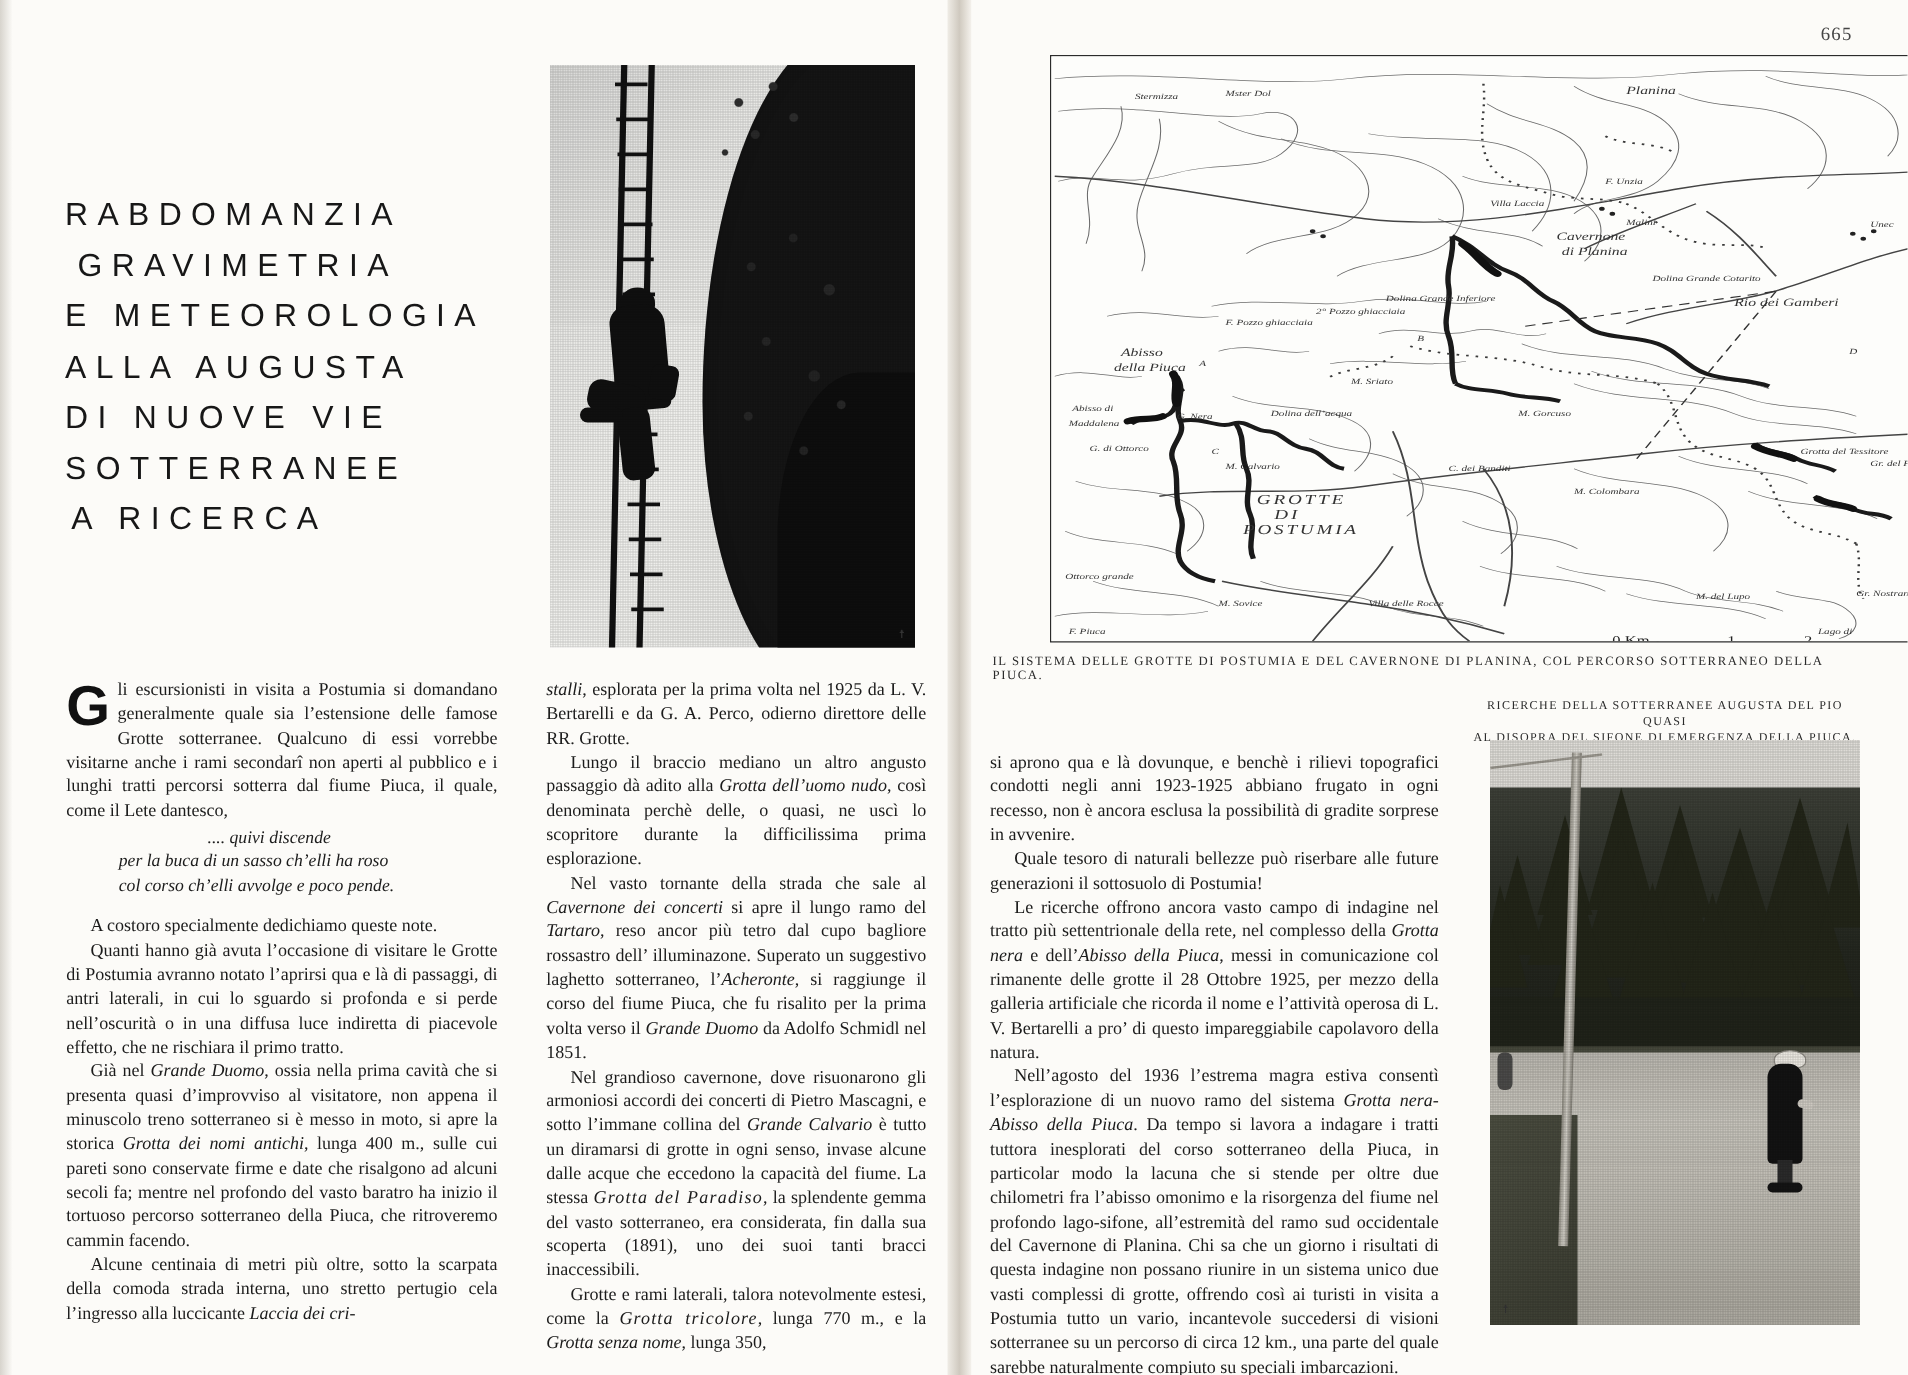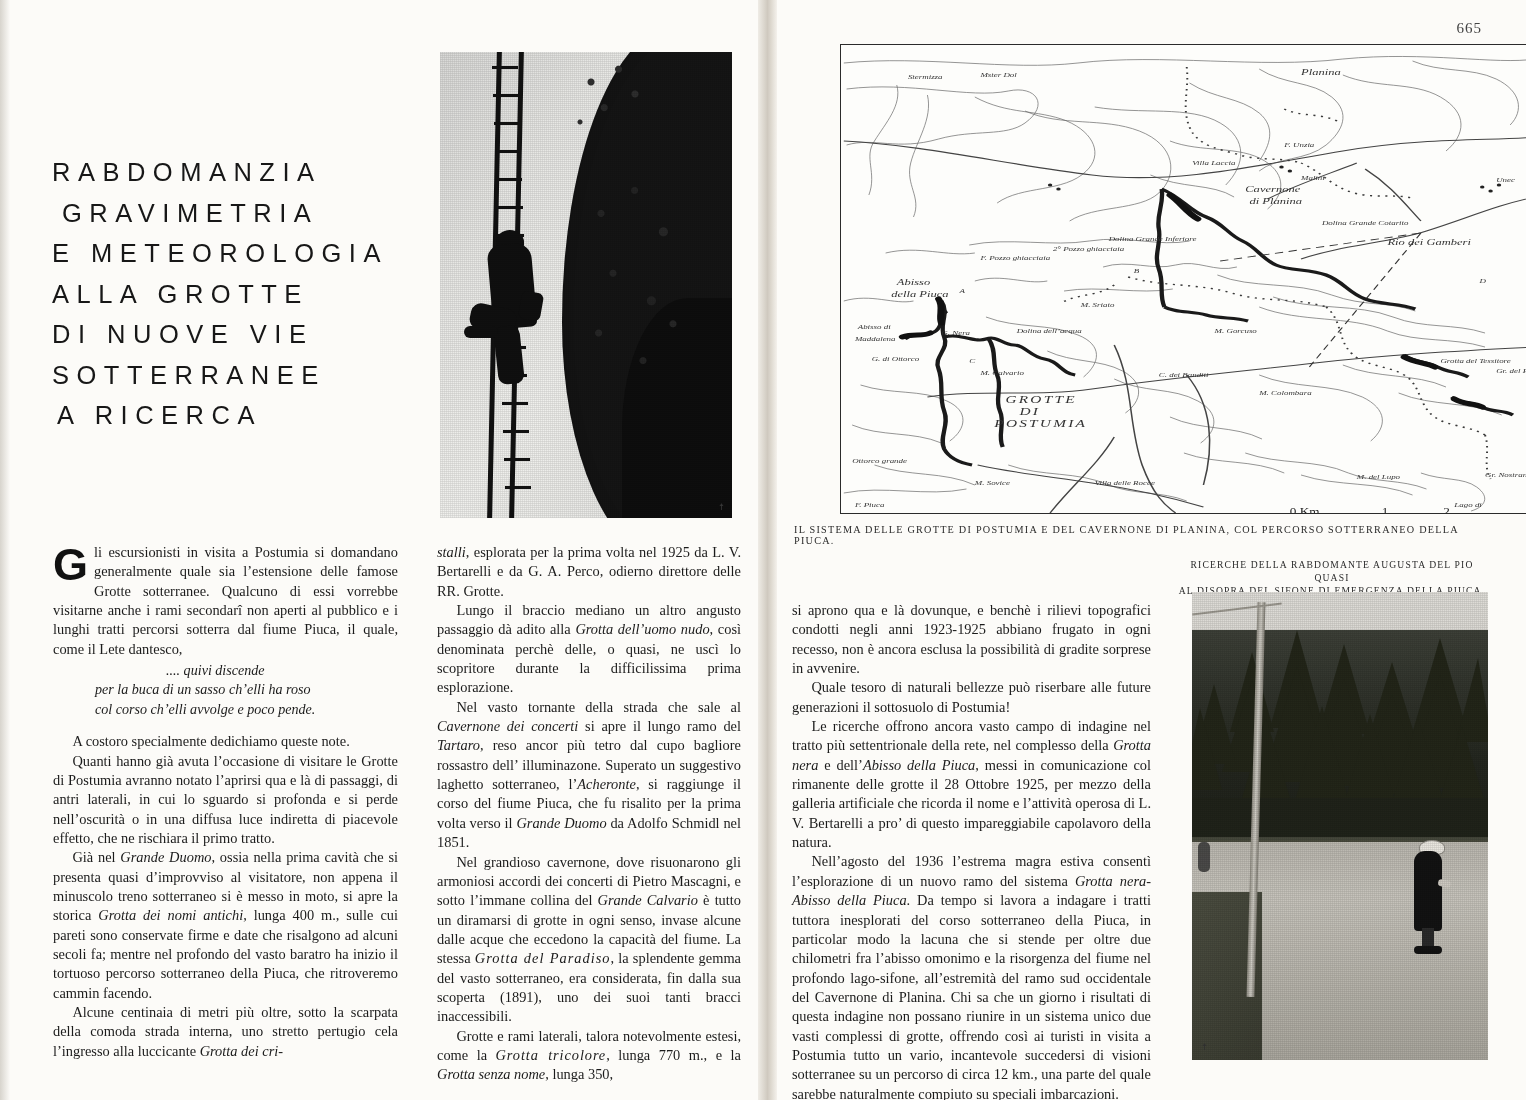--- a/index.html
+++ b/index.html
@@ -148,21 +148,21 @@
   <div class="paper-right"></div>
   <div class="gutter"></div>
   <div class="edge-dark"></div>
 
   <div class="folio">665</div>
 
   <div class="title">
     <div>RABDOMANZIA</div>
     <div class="t-indent1">GRAVIMETRIA</div>
     <div>E METEOROLOGIA</div>
-    <div>ALLA GROTTE</div>
+    <div>ALLA AUGUSTA</div>
     <div>DI NUOVE VIE</div>
     <div>SOTTERRANEE</div>
     <div class="t-indent2">A RICERCA</div>
   </div>
 
   <div class="photo-ladder">
     <div class="sky"></div>
     <div class="cliff"></div>
     <div class="cliff2"></div>
     <div class="foliage"></div>
@@ -198,21 +198,21 @@
   <div class="col" id="col1">
     <p class="noind"><span class="dropcap">G</span><span>li escursionisti in visita a Postumia si domandano generalmente quale sia l’estensione delle famose Grotte sotterranee. Qualcuno di essi vorrebbe visitarne anche i rami secondarî non aperti al pubblico e i lunghi tratti percorsi sotterra dal fiume Piuca, il quale, come il Lete dantesco,</span></p>
     <div class="verse">
       <span class="v1">.... quivi discende</span>
       <span class="v2">per la buca di un sasso ch’elli ha roso</span>
       <span class="v3">col corso ch’elli avvolge e poco pende.</span>
     </div>
     <p>A costoro specialmente dedichiamo queste note.</p>
     <p>Quanti hanno già avuta l’occasione di visitare le Grotte di Postumia avranno notato l’aprirsi qua e là di passaggi, di antri laterali, in cui lo sguardo si profonda e si perde nell’oscurità o in una diffusa luce indiretta di piacevole effetto, che ne rischiara il primo tratto.</p>
     <p><span>Già nel </span><i>Grande Duomo</i><span>, ossia nella prima cavità che si presenta quasi d’improvviso al visitatore, non appena il minuscolo treno sotterraneo si è messo in moto, si apre la storica </span><i>Grotta dei nomi antichi</i><span>, lunga 400 m., sulle cui pareti sono conservate firme e date che risalgono ad alcuni secoli fa; mentre nel profondo del vasto baratro ha inizio il tortuoso percorso sotterraneo della Piuca, che ritroveremo cammin facendo.</span></p>
-    <p><span>Alcune centinaia di metri più oltre, sotto la scarpata della comoda strada interna, uno stretto pertugio cela l’ingresso alla luccicante </span><i>Grotta dei cri-</i></p>
+    <p><span>Alcune centinaia di metri più oltre, sotto la scarpata della comoda strada interna, uno stretto pertugio cela l’ingresso alla luccicante </span><i>Laccia dei cri-</i></p>
   </div>
 
   <div class="col" id="col2">
     <p class="noind"><i>stalli</i><span>, esplorata per la prima volta nel 1925 da L. V. Bertarelli e da G. A. Perco, odierno direttore delle RR. Grotte.</span></p>
     <p><span>Lungo il braccio mediano un altro angusto passaggio dà adito alla </span><i>Grotta dell’uomo nudo</i><span>, così denominata perchè delle, o quasi, ne uscì lo scopritore durante la difficilissima prima esplorazione.</span></p>
     <p><span>Nel vasto tornante della strada che sale al </span><i>Cavernone dei concerti</i><span> si apre il lungo ramo del </span><i>Tartaro</i><span>, reso ancor più tetro dal cupo bagliore rossastro dell’ illuminazone. Superato un suggestivo laghetto sotterraneo, l’</span><i>Acheronte</i><span>, si raggiunge il corso del fiume Piuca, che fu risalito per la prima volta verso il </span><i>Grande Duomo</i><span> da Adolfo Schmidl nel 1851.</span></p>
     <p><span>Nel grandioso cavernone, dove risuonarono gli armoniosi accordi dei concerti di Pietro Mascagni, e sotto l’immane collina del </span><i>Grande Calvario</i><span> è tutto un diramarsi di grotte in ogni senso, invase alcune dalle acque che eccedono la capacità del fiume. La stessa </span><i style="letter-spacing:1px">Grotta del Paradiso</i><span>, la splendente gemma del vasto sotterraneo, era considerata, fin dalla sua scoperta (1891), uno dei suoi tanti bracci inaccessibili.</span></p>
     <p><span>Grotte e rami laterali, talora notevolmente estesi, come la </span><i style="letter-spacing:.9px">Grotta tricolore</i><span>, lunga 770 m., e la </span><i>Grotta senza nome</i><span>, lunga 350,</span></p>
   </div>
 
@@ -381,21 +381,21 @@
       <g font-family="Liberation Serif, serif" font-size="9.5" fill="#222">
         <text x="322" y="470">0 Km.</text>
         <text x="388" y="470">1</text>
         <text x="432" y="470">2</text>
       </g>
     </svg>
   </div>
   <div class="map-caption">IL  SISTEMA  DELLE  GROTTE  DI  POSTUMIA  E  DEL  CAVERNONE  DI  PLANINA,  COL  PERCORSO  SOTTERRANEO  DELLA  PIUCA.</div>
 
   <div class="photo-caption">
-    <div>RICERCHE  DELLA  RABDOMANTE  AUGUSTA  DEL  PIO  QUASI</div>
+    <div>RICERCHE  DELLA  SOTTERRANEE  AUGUSTA  DEL  PIO  QUASI</div>
     <div>AL  DISOPRA  DEL  SIFONE  DI  EMERGENZA  DELLA  PIUCA.</div>
   </div>
 
   <div class="photo-road">
     <div class="road-sky"></div>
     <div class="road-forest"></div>
     <svg class="road-trees" width="296" height="230" viewBox="0 0 296 230">
       <g fill="#232619">
         <polygon points="60,30 82,110 38,110"></polygon>
         <polygon points="60,58 90,150 30,150"></polygon>

